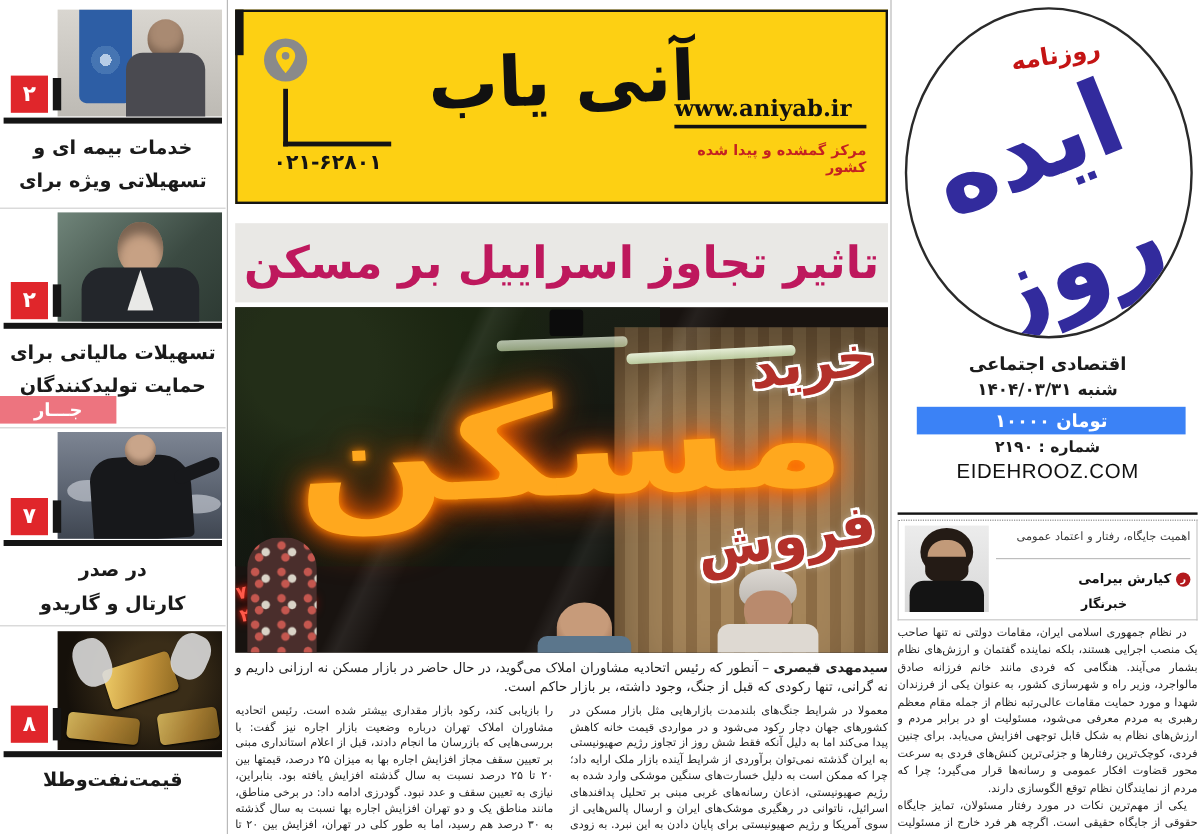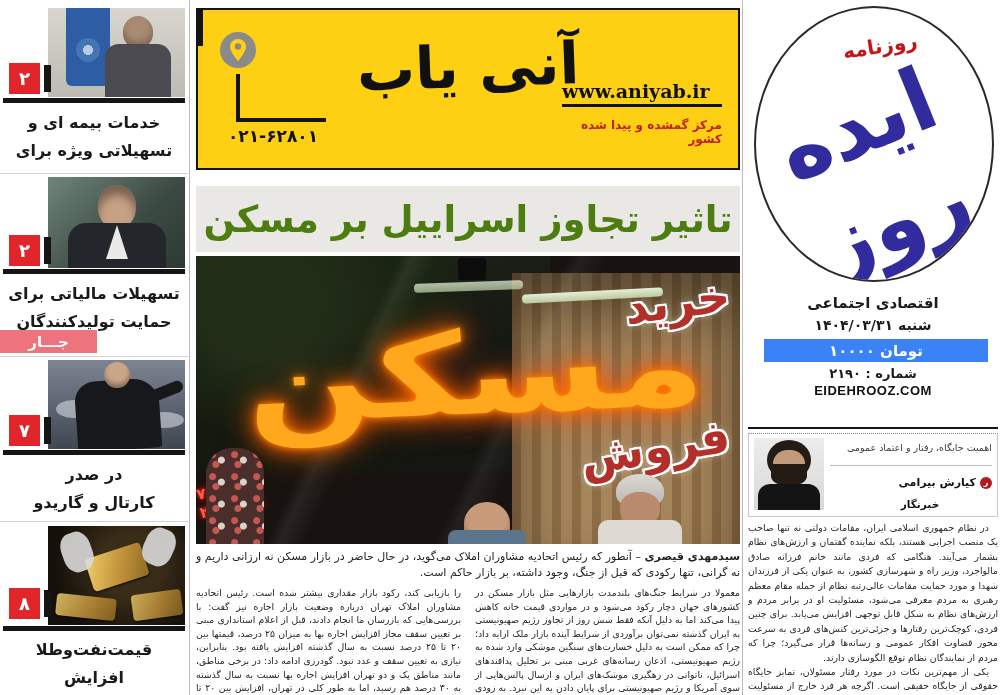--- a/index.html
+++ b/index.html
@@ -74,21 +74,21 @@
   .ad-brand { position:absolute; left:130px; top:14px; width:280px; text-align:center;
       font-size:58px; font-weight:bold; color:#111; transform:rotate(-2deg); line-height:1.5; }
   .ad-url { position:absolute; right:16px; top:70px; width:160px; direction:ltr; text-align:left;
       font-family:"DejaVu Serif", serif; font-size:19px; font-weight:bold; color:#111;
       border-bottom:3px solid #111; padding-bottom:2px; }
   .ad-tagline { position:absolute; right:16px; top:108px; width:170px; text-align:right;
       font-size:12px; font-weight:bold; color:#c42222; }
 
   .headline-bar { position:absolute; left:2px; top:186px; width:544px; height:66px;
       background:#e9e8e5; display:flex; align-items:center; justify-content:center; }
-  .headline-bar span { color:#4d7c0f; font-size:37px; font-weight:bold; }
+  .headline-bar span { color:#be185d; font-size:37px; font-weight:bold; }
 
   
   .main-photo { position:absolute; left:2px; top:256px; width:544px; height:288px;
       background:#181310; overflow:hidden; }
   .mp-foliage { position:absolute; left:0; top:0; width:65%; height:75%;
       background:
         radial-gradient(circle at 18% 22%, #24301a 0 16%, transparent 40%),
         radial-gradient(circle at 45% 10%, #1b2612 0 20%, transparent 45%),
         radial-gradient(circle at 30% 55%, #121a0d 0 25%, transparent 55%),
         linear-gradient(160deg, #20271c, #141712 70%); opacity:.95; }
@@ -148,22 +148,22 @@
       font-size:86px; font-weight:bold; color:#322b9d; letter-spacing:-5px;
       transform:rotate(-22deg); line-height:1.2; }
   .pub-info { position:absolute; left:0; top:292px; width:254px; text-align:center; direction:rtl; }
   .pub-info .l1 { font-size:15px; font-weight:bold; color:#1c1c1c; line-height:22px; }
   .pub-info .l2 { font-size:15px; font-weight:bold; color:#1c1c1c; line-height:22px; }
   .pub-info .date { font-size:14px; font-weight:bold; color:#1c1c1c; line-height:22px; }
   .price-bar { margin:3px 12px 0 18px; height:23px; background:#3b82f6; color:#fff;
       font-size:15px; font-weight:bold; display:flex; align-items:center; justify-content:center;
       direction:ltr; letter-spacing:2px; }
   .pub-info .issue { margin-top:4px; font-size:13px; font-weight:bold; color:#1c1c1c; }
-  .pub-info .site { margin-top:2px; font-family:"Liberation Sans", sans-serif; font-size:13px;
-      font-weight:bold; color:#111; direction:ltr; letter-spacing:.5px; }
+  .pub-info .site { margin-top:2px; font-family:"Liberation Sans", sans-serif; font-size:17px;
+      font-weight:normal; color:#111; direction:ltr; letter-spacing:.5px; }
   .rcol-hr { position:absolute; left:2px; top:427px; width:250px; height:2px; background:#141414; }
 
   .author-box { position:absolute; left:2px; top:433px; width:250px; height:84px;
       border:1px solid #c9c9c9; border-top:1px dotted #8a8a8a; padding:4px 5px; display:flex;
       direction:rtl; gap:6px; background:#fff; }
   .author-photo { width:70px; height:72px; flex:0 0 auto; position:relative; overflow:hidden;
       background:linear-gradient(#ececec,#d8d8d8); }
   .author-photo .hair { position:absolute; left:13px; top:2px; width:44px; height:40px; border-radius:50%;
       background:#241b15; }
   .author-photo .face { position:absolute; left:19px; top:12px; width:32px; height:30px; border-radius:45%;
@@ -263,21 +263,20 @@
         <div class="glove" style="left:14px;top:6px;width:30px;height:40px;transform:rotate(-20deg);"></div>
         <div class="glove" style="left:96px;top:2px;width:30px;height:38px;transform:rotate(24deg);"></div>
       </div>
       <div class="sb-badge" style="top:66px;">
         <span class="num">۸</span>
         <span class="bar"></span>
       </div>
       <div class="sb-rule" style="top:104px;"></div>
       <div class="sb-head" style="top:114px;">
         <div>قیمت‌نفت‌وطلا</div>
-        <div>افزایش</div>
       </div>
     </div>
   </aside>
 
   <main class="center">
 
     <div class="ad-banner">
       <div class="ad-corner"></div>
       <div class="ad-pin">
         <svg width="18" height="22" viewBox="0 0 18 22">

